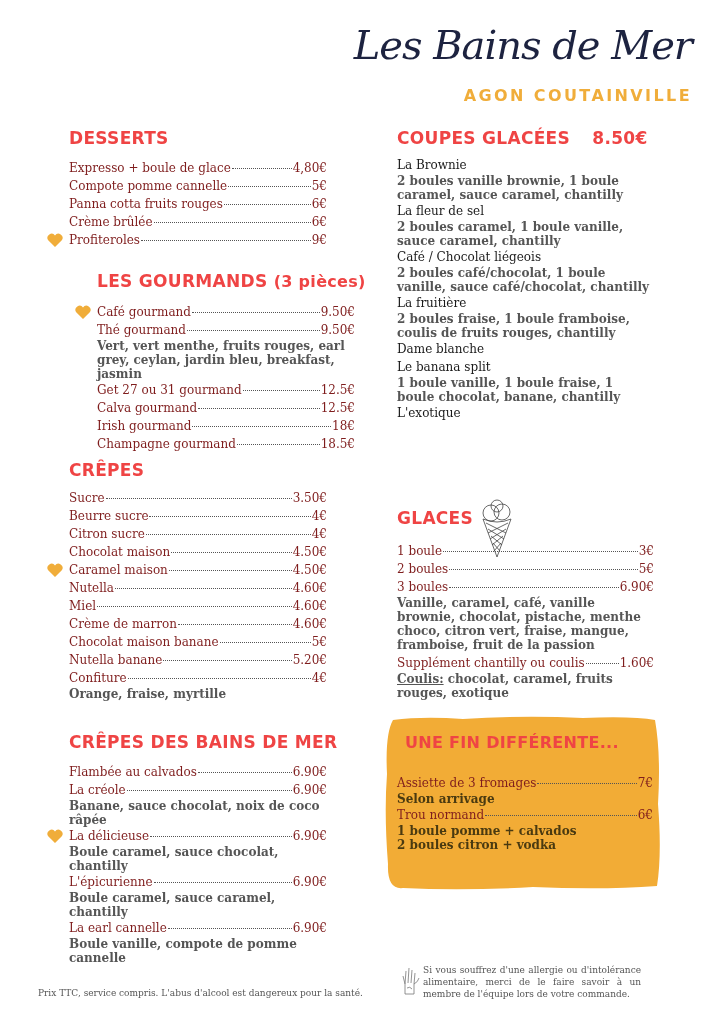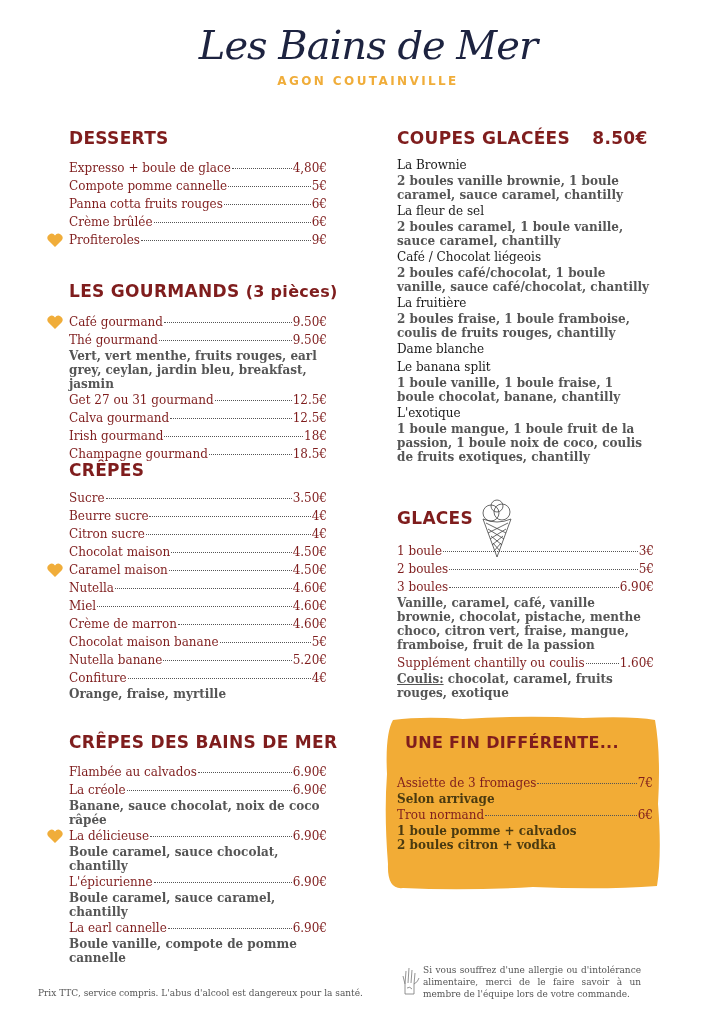--- a/index.html
+++ b/index.html
@@ -1,36 +1,36 @@
 <!DOCTYPE html>
 <html><head>
 <meta charset="utf-8">
 <style>
   * { box-sizing: border-box; margin: 0; padding: 0; }
   html, body { width: 724px; height: 1024px; background: #ffffff; overflow: hidden; }
   body { position: relative; font-family: "DejaVu Serif", serif; color: #1a1a1a; }
 
-  .header { position: absolute; top: 20px; left: 0; width: 692px; text-align: center; padding-left: 44px; }
+  .header { position: absolute; top: 20px; left: 0; width: 692px; text-align: right; padding-left: 44px; }
   .brand-title {
     font-family: "DejaVu Serif", serif; font-style: italic; font-size: 40px; color: #1d2340;
     letter-spacing: -1px; line-height: 50px;
   }
   .brand-sub {
-    font-family: "DejaVu Sans", sans-serif; font-weight: bold; font-size: 12px;
-    letter-spacing: 2.4px; color: #f0ad3a; margin-top: 4px;
+    font-family: "DejaVu Sans", sans-serif; font-weight: bold; font-size: 16px;
+    letter-spacing: 2.4px; color: #f0ad3a; margin-top: 16px;
   }
 
   .col { position: absolute; }
   .col-left { left: 69px; width: 258px; }
   .col-right { left: 397px; width: 257px; }
 
   .section { position: absolute; left: 0; width: 100%; }
   .sec-title {
     font-family: "DejaVu Sans", sans-serif; font-weight: bold; font-size: 17px;
-    letter-spacing: 0.3px; color: #7f1d1d; text-transform: uppercase; line-height: 22px;
+    letter-spacing: 0.3px; color: #ef4444; text-transform: uppercase; line-height: 22px;
     white-space: nowrap;
   }
   .sec-title .price-tag { margin-left: 16px; }
   .sec-title .lower { text-transform: none; font-size: 16px; }
 
   .items { margin-top: 12px; }
   .row {
     position: relative; display: flex; align-items: baseline; font-size: 12px; line-height: 18px;
     color: #7f1d1d; white-space: nowrap;
   }
@@ -105,21 +105,21 @@
         <svg class="heart" viewBox="0 0 16 14">
             <path d="M8 14 L1.2 7.2 A3.8 3.8 0 0 1 8 2.6 A3.8 3.8 0 0 1 14.8 7.2 Z" fill="#f0ad3a"></path>
           </svg>
         <span class="name">Profiteroles</span>
         <span class="dots"></span>
         <span class="price">9€</span>
       </div>
     </div>
   </div>
 
-  <div class="section" style="top:280px;">
+  <div class="section" style="top:270px;margin-left:28px;">
     <div class="sec-title">
       <span>LES GOURMANDS</span>
       <span class="lower">(3 pièces)</span>
     </div>
     <div class="items" style="margin-top:10px;">
       <div class="row">
         <svg class="heart" viewBox="0 0 16 14">
             <path d="M8 14 L1.2 7.2 A3.8 3.8 0 0 1 8 2.6 A3.8 3.8 0 0 1 14.8 7.2 Z" fill="#f0ad3a"></path>
           </svg>
         <span class="name">Café gourmand</span>
@@ -272,21 +272,20 @@
       <div class="plain-name">La fleur de sel</div>
       <div class="desc">2 boules caramel, 1 boule vanille, sauce caramel, chantilly</div>
       <div class="plain-name">Café / Chocolat liégeois</div>
       <div class="desc">2 boules café/chocolat, 1 boule vanille, sauce café/chocolat, chantilly</div>
       <div class="plain-name">La fruitière</div>
       <div class="desc">2 boules fraise, 1 boule framboise, coulis de fruits rouges, chantilly</div>
       <div class="plain-name">Dame blanche</div>
       <div class="plain-name">Le banana split</div>
       <div class="desc">1 boule vanille, 1 boule fraise, 1 boule chocolat, banane, chantilly</div>
       <div class="plain-name">L'exotique</div>
-      <div class="desc">1 boule mangue, 1 boule fruit de la passion, 1 boule noix de coco, coulis de fruits exotiques, chantilly</div>
     </div>
   </div>
 
   <div class="section" style="top:507px;">
     <div class="sec-title">GLACES</div>
     <svg class="cone" viewBox="0 0 36 60">
       <g fill="none" stroke="#444" stroke-width="0.8">
         <circle cx="12" cy="14" r="8"></circle>
         <circle cx="23" cy="13" r="8"></circle>
         <circle cx="18" cy="7" r="6"></circle>

